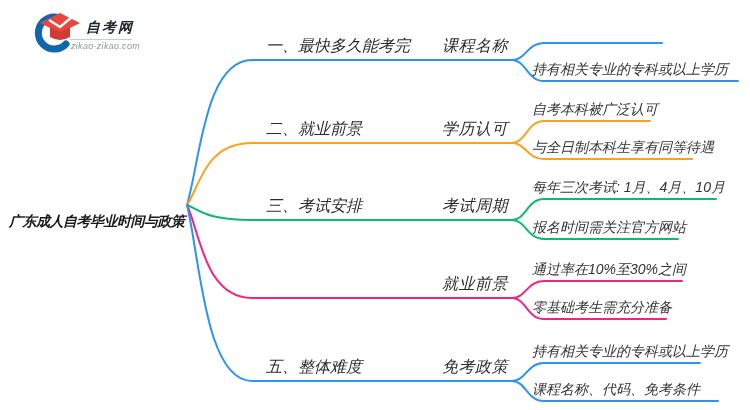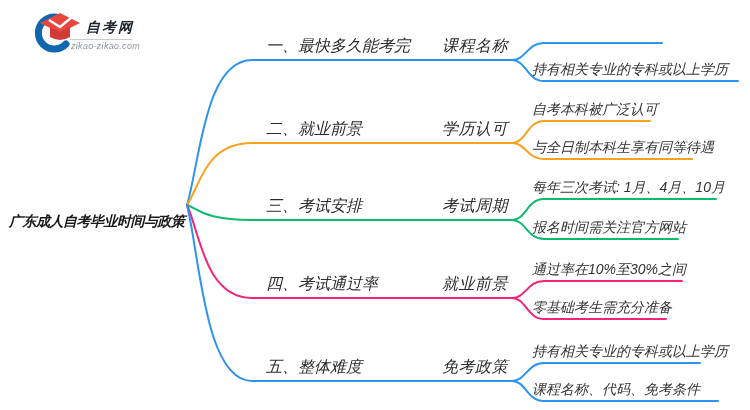--- a/index.html
+++ b/index.html
@@ -69,21 +69,20 @@
   <div class="lbl branch-lbl" style="top:119px">二、就业前景</div>
   <div class="lbl sub-lbl" style="top:119px">学历认可</div>
   <div class="lbl leaf-lbl" style="top:99px">自考本科被广泛认可</div>
   <div class="lbl leaf-lbl" style="top:137px">与全日制本科生享有同等待遇</div>
 
   <div class="lbl branch-lbl" style="top:196px">三、考试安排</div>
   <div class="lbl sub-lbl" style="top:196px">考试周期</div>
   <div class="lbl leaf-lbl" style="top:177px">每年三次考试: 1月、4月、10月</div>
   <div class="lbl leaf-lbl" style="top:217px">报名时间需关注官方网站</div>
 
-  <div class="lbl branch-lbl" style="top:274px">四、考试通过率</div>
   <div class="lbl sub-lbl" style="top:274px">就业前景</div>
   <div class="lbl leaf-lbl" style="top:259px">通过率在10%至30%之间</div>
   <div class="lbl leaf-lbl" style="top:297px">零基础考生需充分准备</div>
 
   <div class="lbl branch-lbl" style="top:357px">五、整体难度</div>
   <div class="lbl leaf-lbl" style="top:341px">持有相关专业的专科或以上学历</div>
   <div class="lbl sub-lbl" style="top:357px">免考政策</div>
   <div class="lbl leaf-lbl" style="top:379px">课程名称、代码、免考条件</div>
 
 </div>

